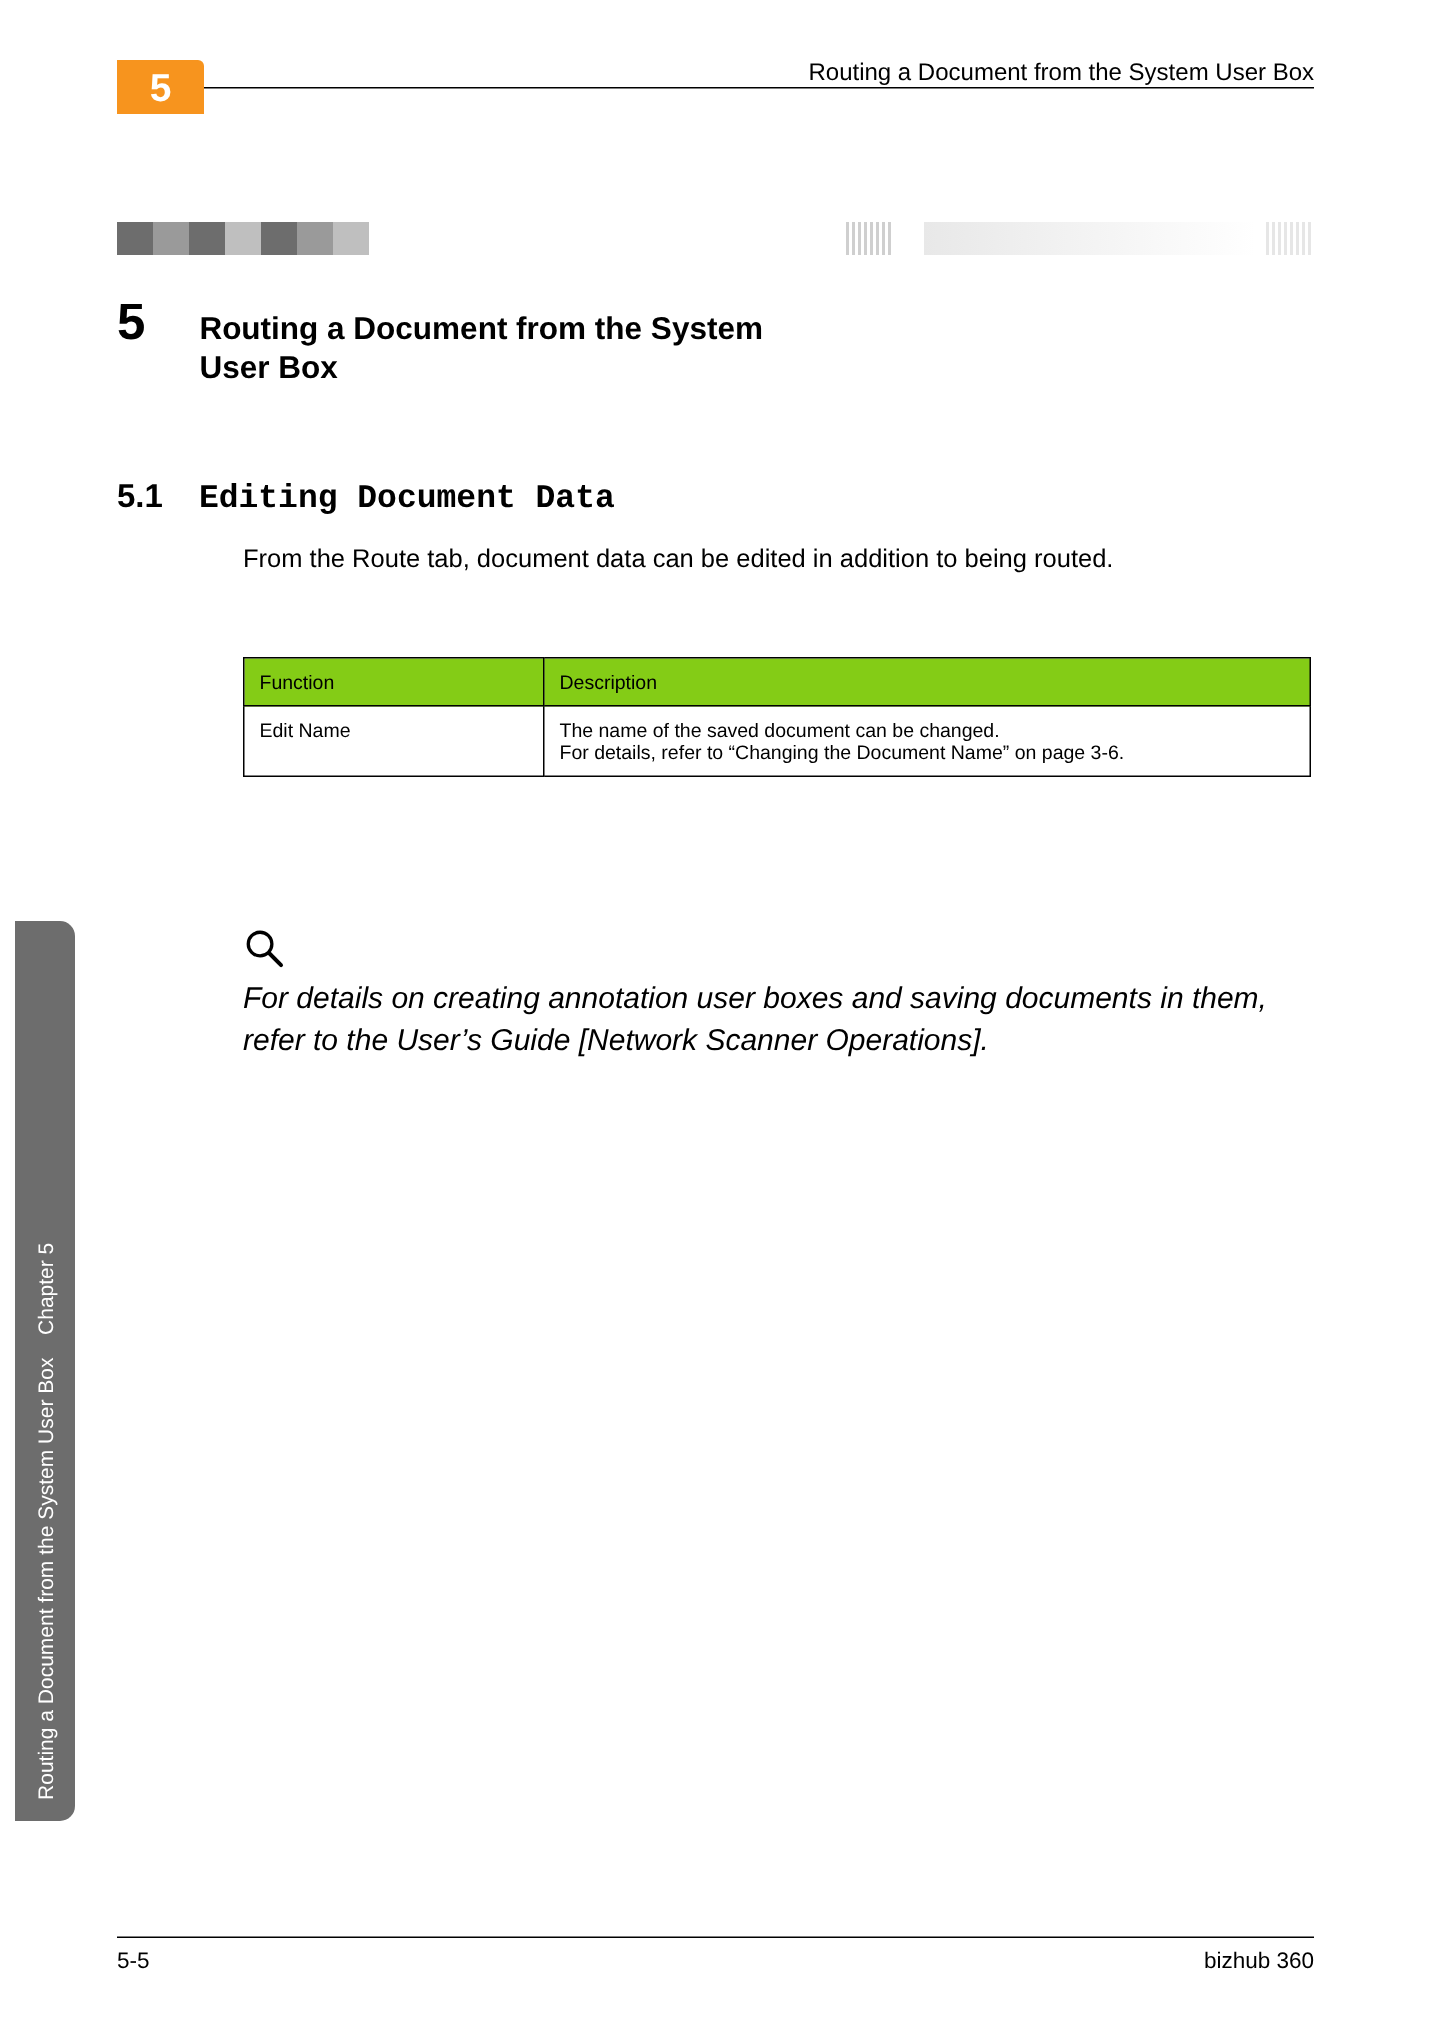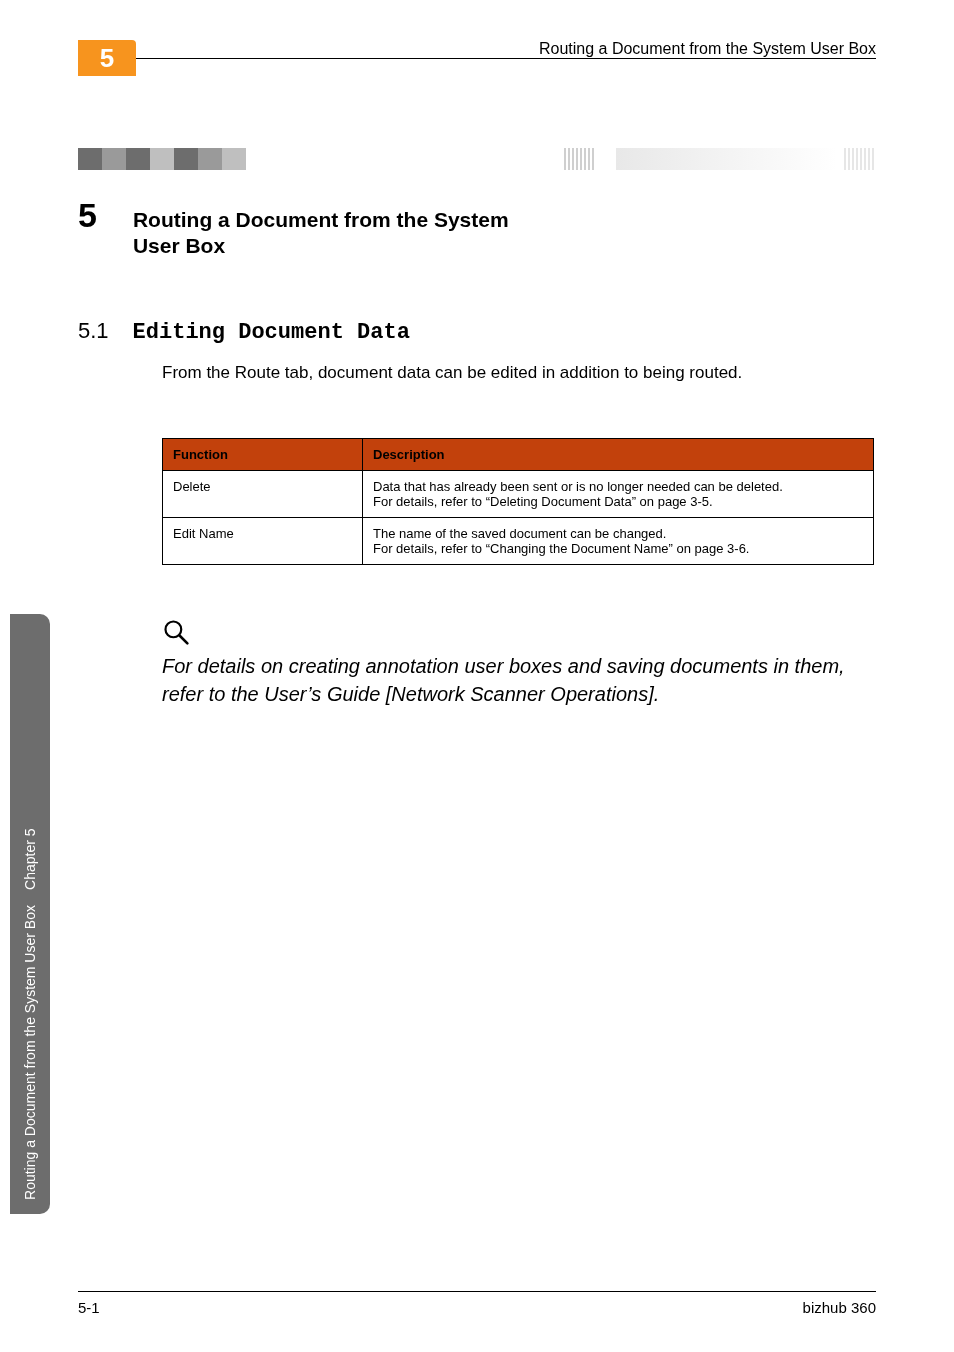--- a/index.html
+++ b/index.html
@@ -25,29 +25,29 @@
   .stripe-fade-right { position: absolute; right: 0; top: 0; width: 260px; height: 22px; background: linear-gradient(to right, #e8e8e8 0%, #ffffff 85%); }
   .stripe-lines { position: absolute; right: 280px; top: 0; width: 34px; height: 22px; background: repeating-linear-gradient(to right, #fff 0 2px, #cfcfcf 2px 4px); }
   .stripe-lines2 { position: absolute; right: 0; top: 0; width: 34px; height: 22px; background: repeating-linear-gradient(to right, #fff 0 2px, #e6e6e6 2px 4px); }
 
   
   .h1row { position: absolute; top: 196px; left: 78px; right: 78px; display: flex; gap: 36px; align-items: baseline; }
   .h1num { font-size: 34px; font-weight: bold; }
   .h1txt { font-size: 21px; font-weight: bold; line-height: 1.25; }
 
   .h2row { position: absolute; top: 318px; left: 78px; right: 78px; display: flex; gap: 24px; align-items: baseline; }
-  .h2num { font-size: 22px; font-weight: normal; }
+  .h2num { font-size: 22px; font-weight: bold; }
   .h2txt { font-size: 22px; font-weight: bold; font-family: Liberation Mono, monospace; }
 
   .bodytext { position: absolute; top: 360px; left: 162px; right: 94px; font-size: 17px; line-height: 1.5; }
 
   
   .tbl { position: absolute; top: 438px; left: 162px; right: 78px; border-collapse: collapse; width: 712px; font-size: 13px; }
   .tbl th, .tbl td { border: 1px solid #000; padding: 8px 10px; vertical-align: top; text-align: left; }
-  .tbl th { background: #c2410c; font-weight: bold; }
+  .tbl th { background: #84cc16; font-weight: normal; }
   .tbl .col1 { width: 200px; }
 
   
   .noteblock { position: absolute; top: 618px; left: 162px; right: 78px; }
   .magnify { width: 28px; height: 28px; display: block; margin-bottom: 6px; }
   .detail-label { font-weight: bold; font-size: 16px; margin-bottom: 6px; }
   .detail-text { font-style: italic; font-size: 20px; line-height: 1.4; }
 
   
   .side-tab { position: absolute; left: 10px; top: 614px; width: 40px; height: 600px; background: #6d6d6d; border-top-right-radius: 10px; border-bottom-right-radius: 10px; color: #fff; }
@@ -105,25 +105,20 @@
 
   <table class="tbl">
     <thead>
       <tr>
         <th class="col1">Function</th>
         <th>Description</th>
       </tr>
     </thead>
     <tbody>
       <tr>
-        <td>Delete</td>
-        <td style="white-space: pre-line;">Data that has already been sent or is no longer needed can be deleted.
-For details, refer to “Deleting Document Data” on page 3-5.</td>
-      </tr>
-      <tr>
         <td>Edit Name</td>
         <td style="white-space: pre-line;">The name of the saved document can be changed.
 For details, refer to “Changing the Document Name” on page 3-6.</td>
       </tr>
     </tbody>
   </table>
 
   <div class="noteblock">
     <svg class="magnify" viewBox="0 0 32 32">
       <circle cx="13" cy="13" r="9" fill="none" stroke="#000" stroke-width="2.5"></circle>
@@ -132,16 +127,16 @@
     <div class="detail-text">For details on creating annotation user boxes and saving documents in them, refer to the User’s Guide [Network Scanner Operations].</div>
   </div>
 
   <div class="side-tab">
     <div class="side-text">
       <span>Routing a Document from the System User Box</span>&nbsp;&nbsp;&nbsp;&nbsp;<span class="side-chapter">Chapter 5</span>
     </div>
   </div>
 
   <div class="footer-line"></div>
-  <div class="footer-left">5-1</div>
+  <div class="footer-left">5-5</div>
   <div class="footer-right">bizhub 360</div>
 
 </div>
 
 </body></html>

